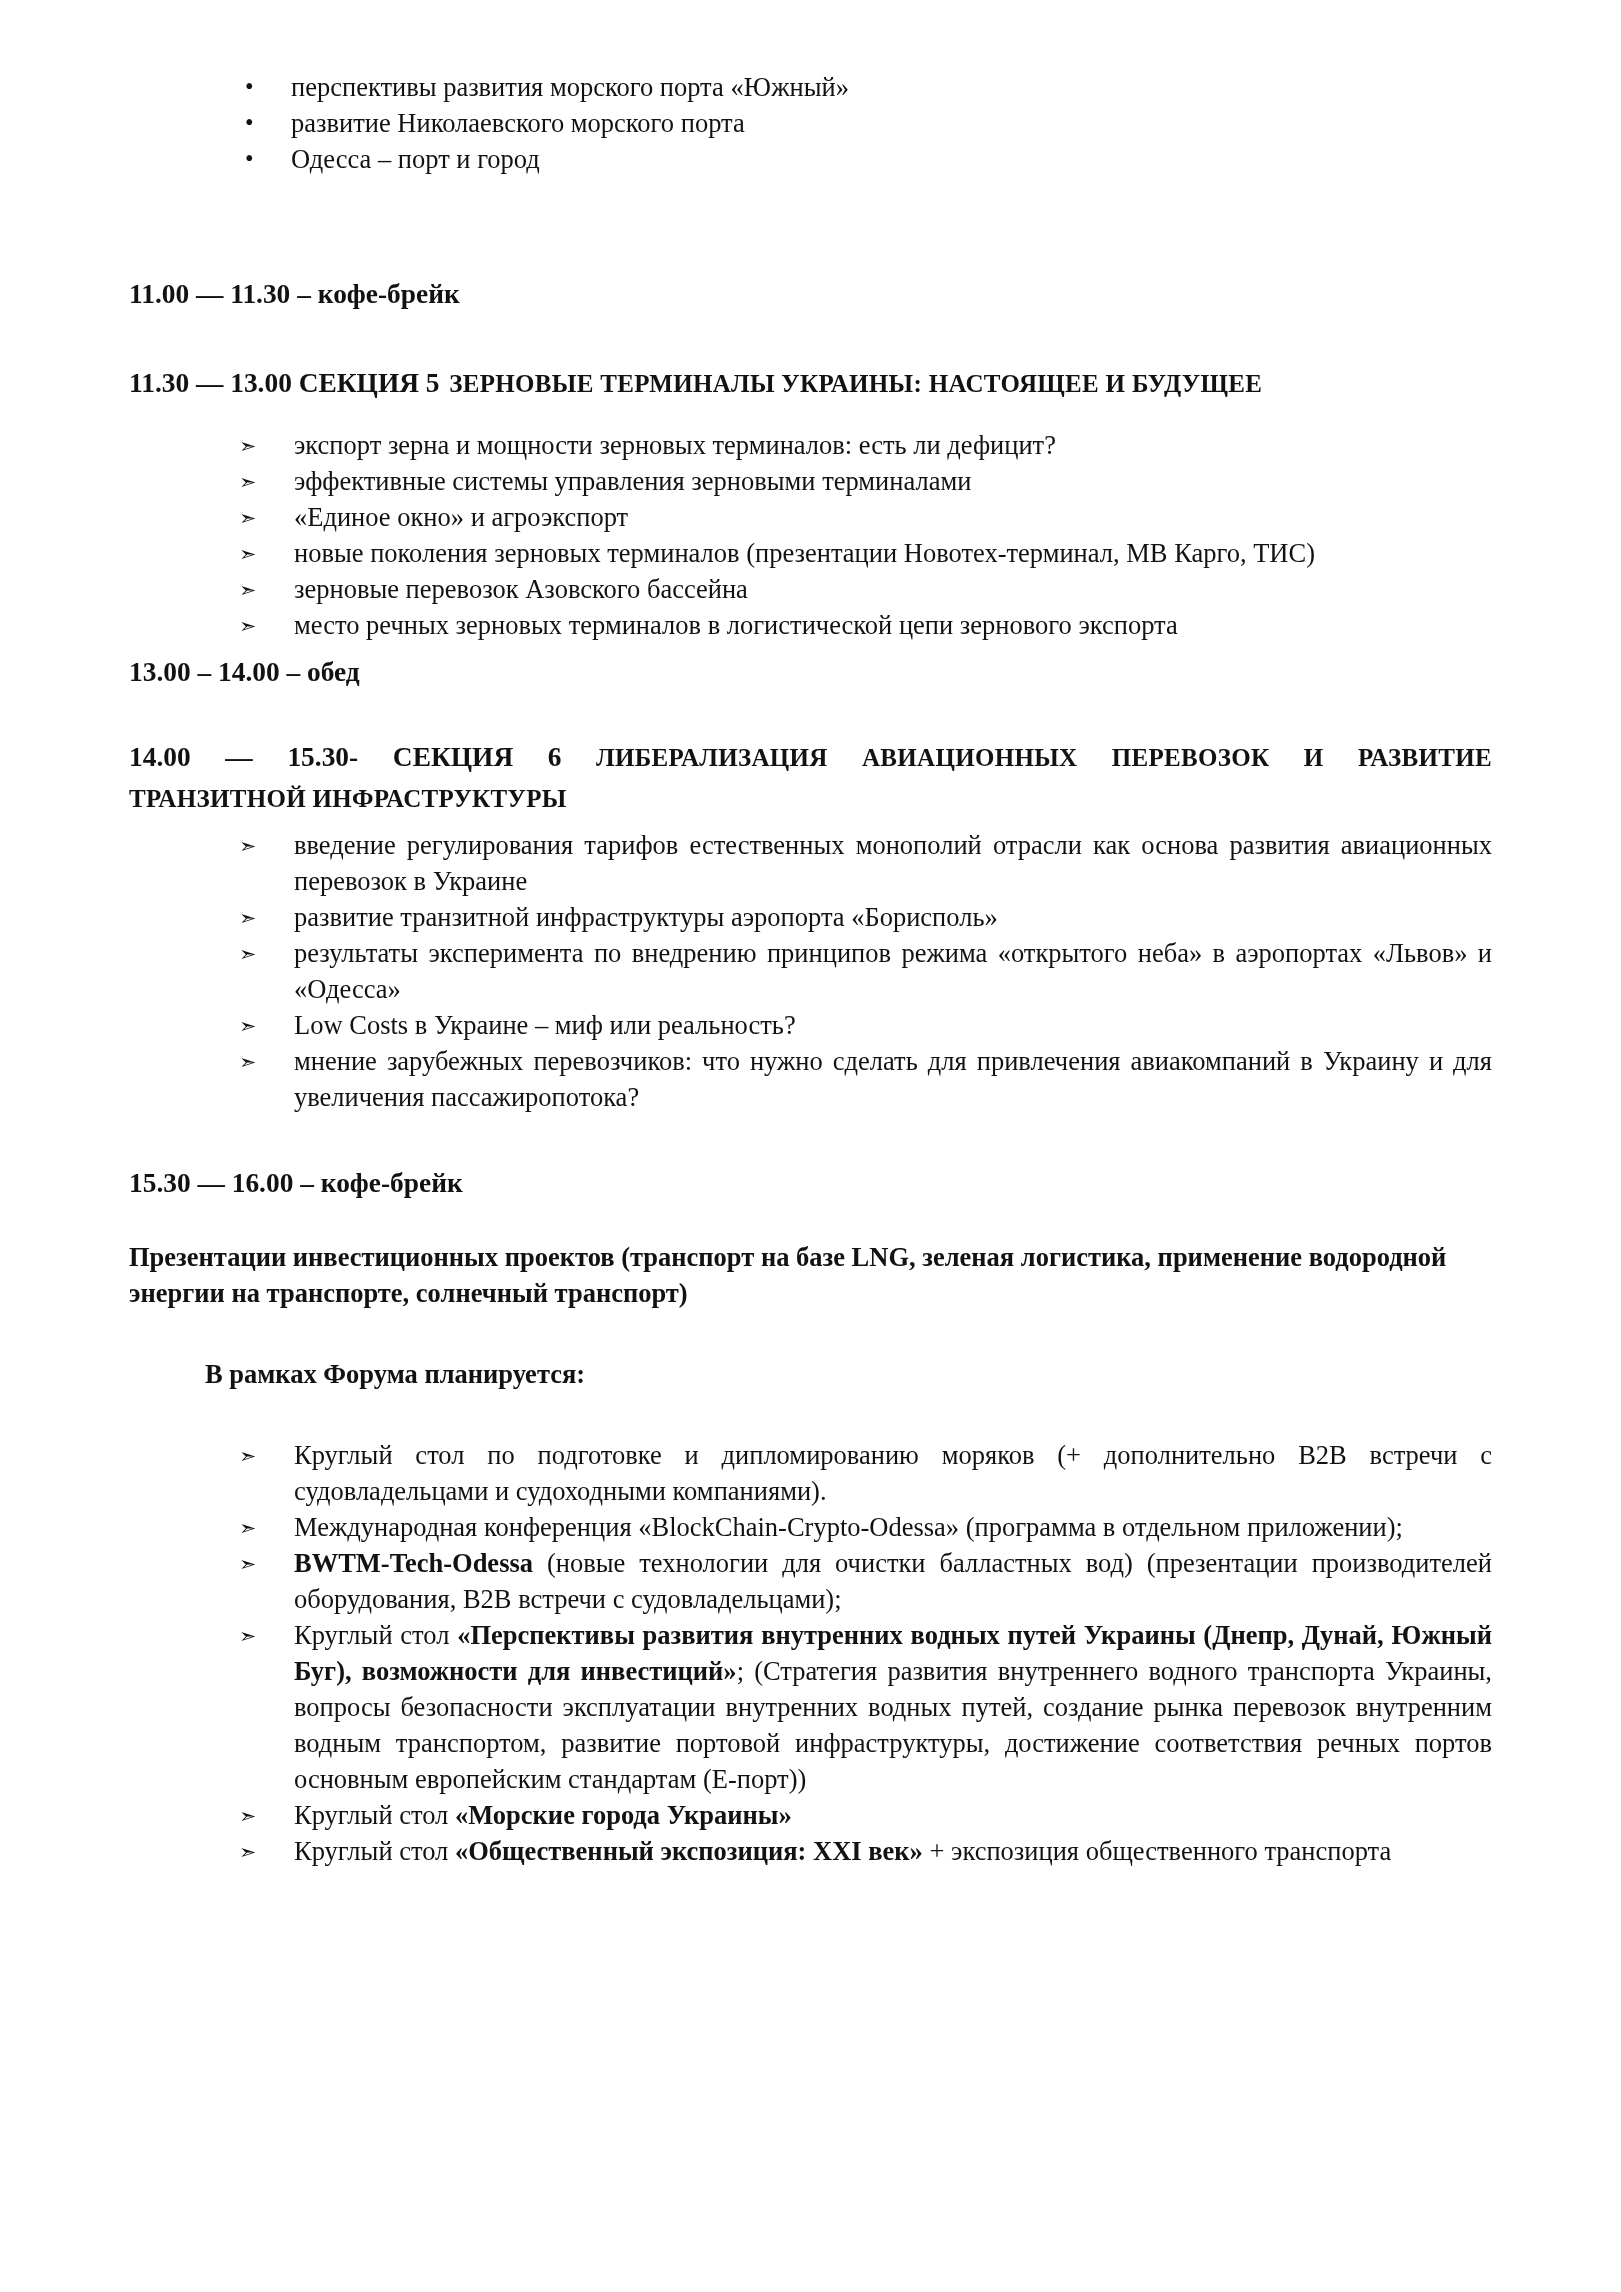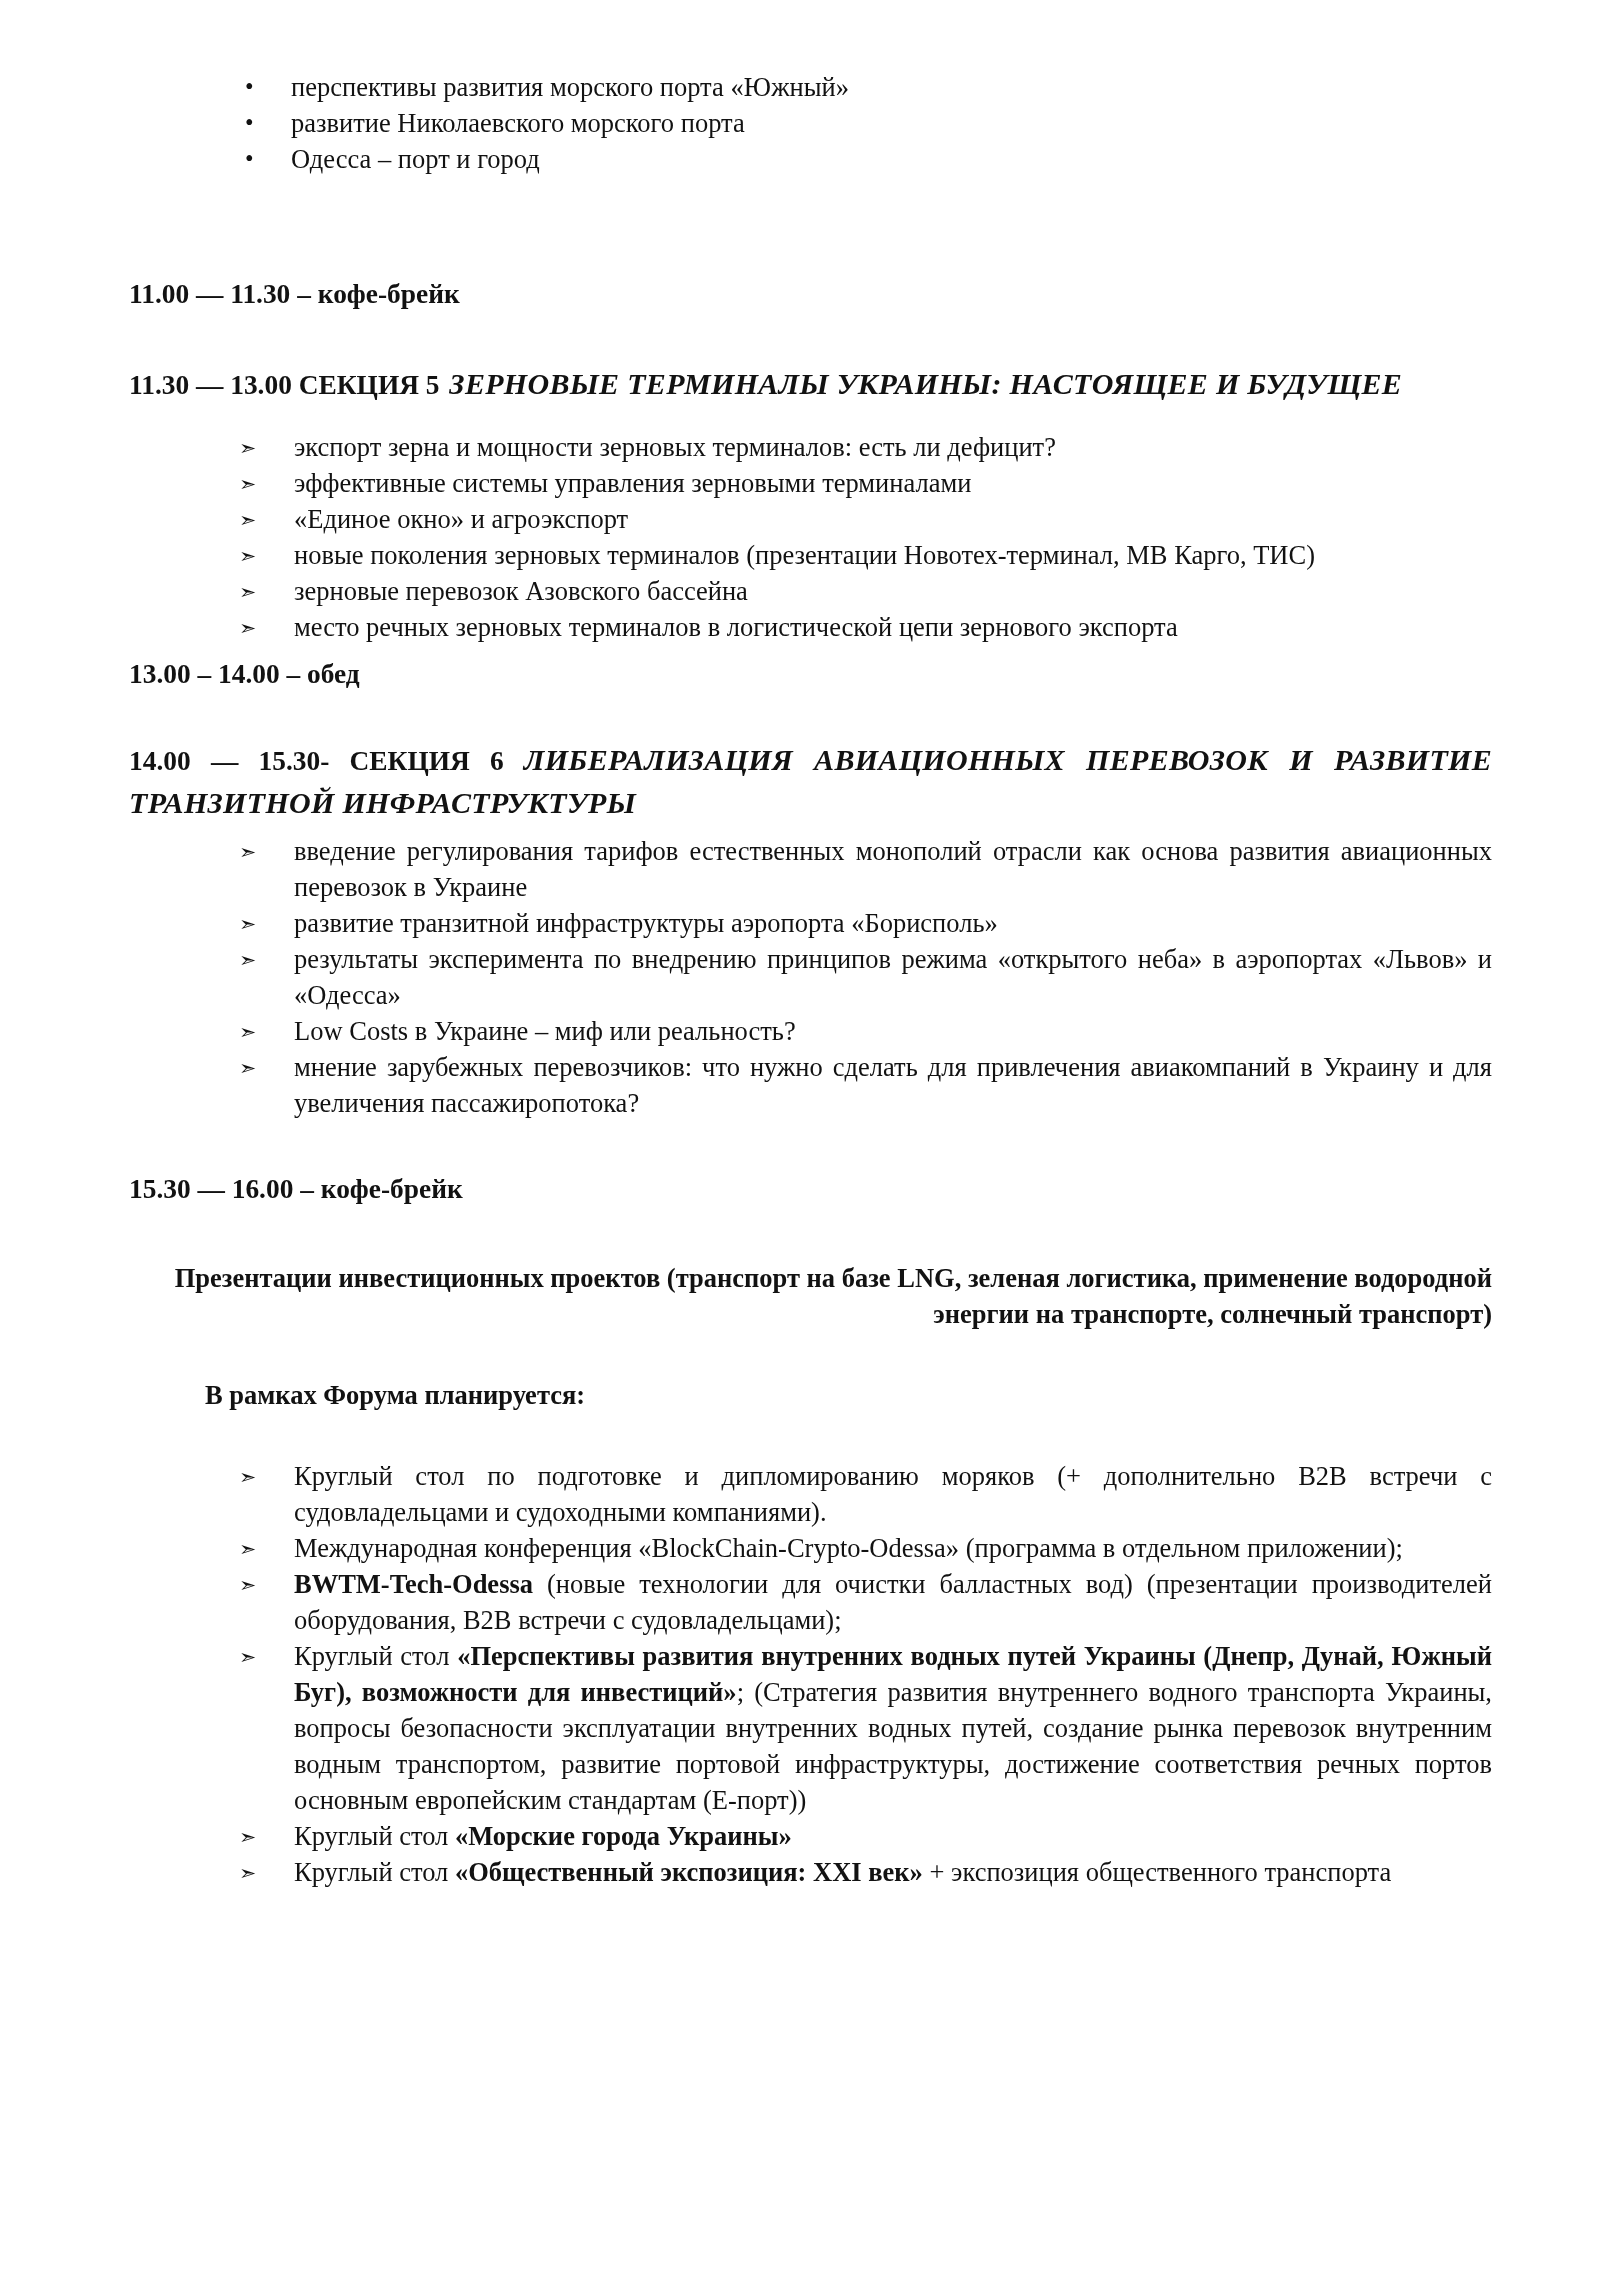--- a/index.html
+++ b/index.html
@@ -7,21 +7,21 @@
     width:1621px;height:2293px;box-sizing:border-box;
     margin:0 auto;background:#ffffff;color:#121212;
     font-family:"Liberation Serif","DejaVu Serif",serif;
     font-size:26.5px;line-height:36px;
     padding:63px 129px 0 129px;overflow:hidden;
   }
   p,div{margin:0;padding:0;}
   .h{font-weight:bold;}
   .time-h{font-size:27.4px;line-height:39px;font-weight:bold;}
   .time{font-size:27.4px;font-weight:bold;}
-  .caps{font-size:30px;font-weight:bold;letter-spacing:0.3px;font-style:italic;}
+  .caps{font-size:25px;font-weight:bold;letter-spacing:0.3px;}
   .caps-reg{font-size:23.5px;font-weight:400;letter-spacing:0.3px;}
   .caps-gap{margin-left:9.8px;}
   .sec-h{line-height:41px;}
   .jline{text-align:justify;text-align-last:justify;}
   .list .li{position:relative;padding-left:165px;text-align:justify;}
   .list.disc .li{padding-left:162px;}
   .marker{position:absolute;left:110px;top:0;}
   .disc .marker{left:116px;font-size:24.5px;}
   .arrow .marker{font-family:"DejaVu Sans",sans-serif;font-size:20.6px;top:1px;}
   .b{font-weight:bold;}
@@ -30,21 +30,21 @@
   
   .mt-intro{margin-top:5.9px;}
   .mt-coffee1{margin-top:98px;}
   .mt-s5{margin-top:49px;}
   .mt-s5list{margin-top:23.5px;}
   .mt-lunch{margin-top:9.8px;}
   .mt-s6a{margin-top:45px;}
   .mt-s6alist{margin-top:7.8px;}
   .mt-coffee2{margin-top:49px;}
   .mt-s6b{margin-top:51px;}
-  .mt-pres{margin-top:51px;text-align:right;}
+  .mt-pres{margin-top:36px;}
   .mt-forumh{margin-top:45px;}
   .mt-forumlist{margin-top:45px;}
 </style>
 </head>
 <body>
 
 <div class="page">
 
   <div class="list disc mt-intro">
     <div class="li">

